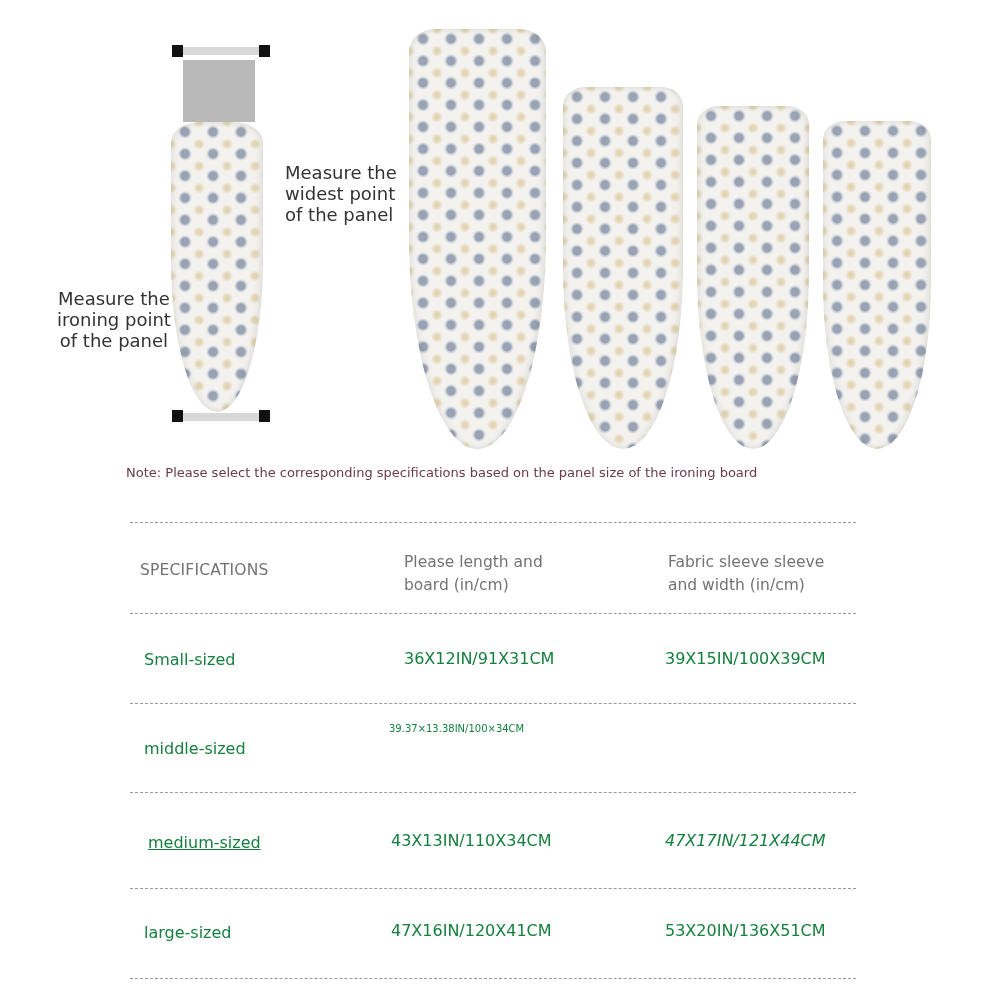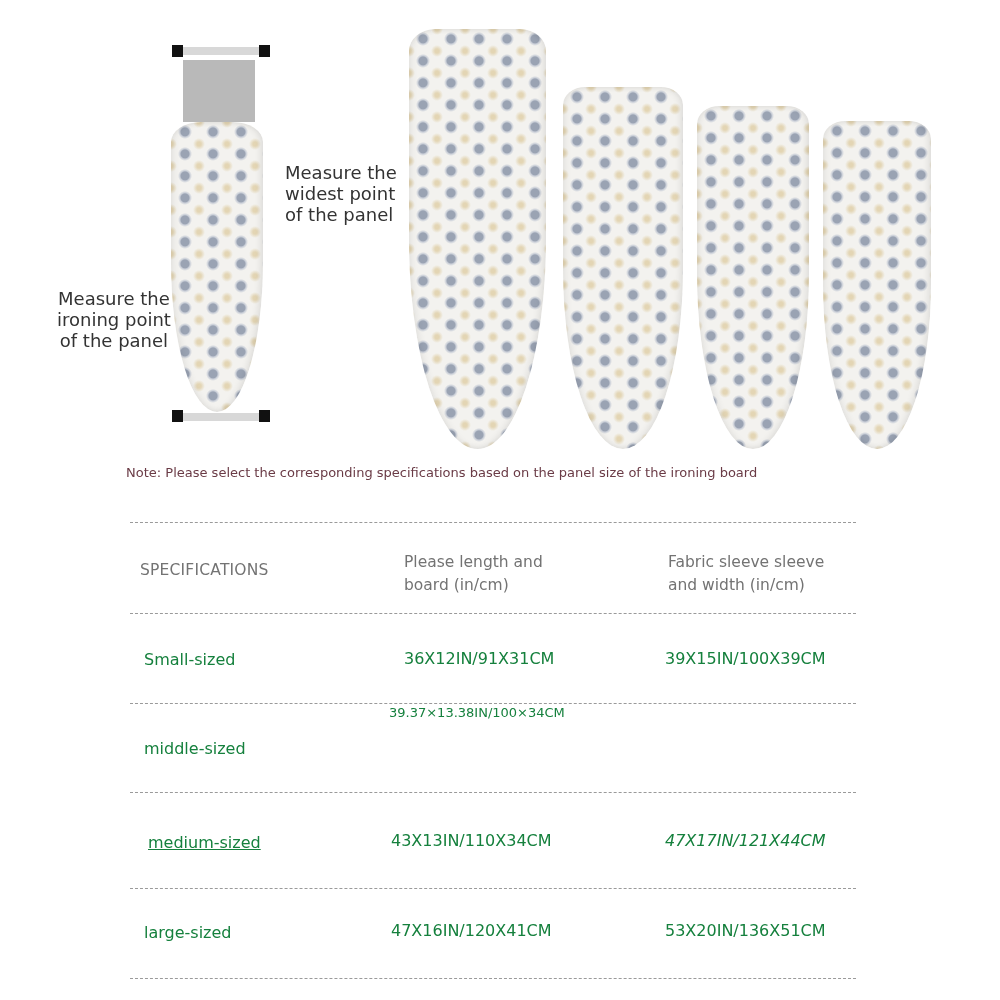--- a/index.html
+++ b/index.html
@@ -74,21 +74,21 @@
   <div>
     <div class="cell" style="left:144px; top:648px;">Small-sized</div>
     <div class="cell" style="left:391px; top:647px;margin-left:13px;">36X12IN/91X31CM</div>
     <div class="cell" style="left:665px; top:647px;">39X15IN/100X39CM</div>
   </div>
 
   <div class="rule" style="top:703px;"></div>
 
   <div>
     <div class="cell" style="left:144px; top:737px;">middle-sized</div>
-    <div class="cell" style="left:389px; top:701px; font-size:13px;text-align:right;">39.37×13.38IN/100×34CM</div>
+    <div class="cell" style="left:389px; top:717px; font-size:10px;text-align:right;">39.37×13.38IN/100×34CM</div>
     <div class="cell" style="left:665px; top:735px;"></div>
   </div>
 
   <div class="rule" style="top:792px;"></div>
 
   <div>
     <div class="cell" style="left:148px; top:831px;text-decoration:underline;">medium-sized</div>
     <div class="cell" style="left:391px; top:829px;text-align:center;">43X13IN/110X34CM</div>
     <div class="cell" style="left:665px; top:829px;font-style:italic;">47X17IN/121X44CM</div>
   </div>

